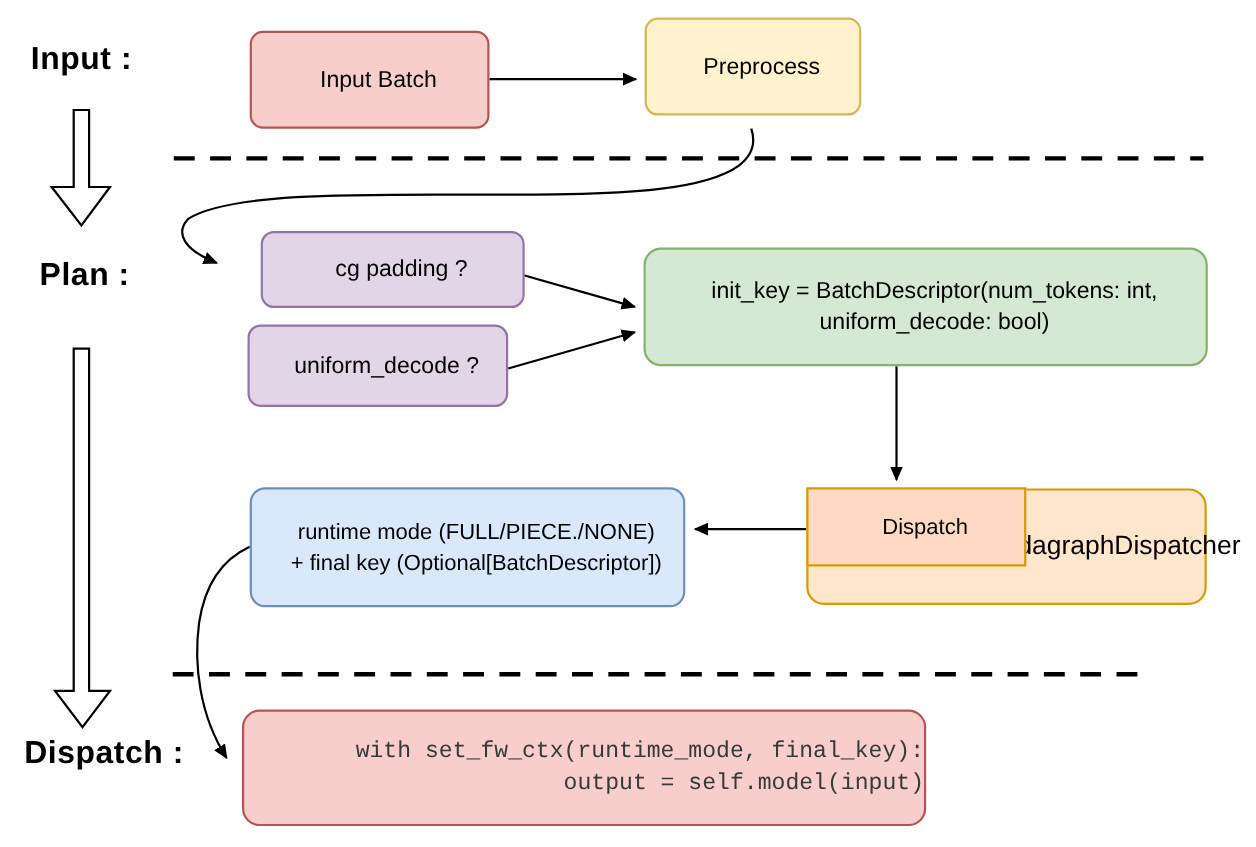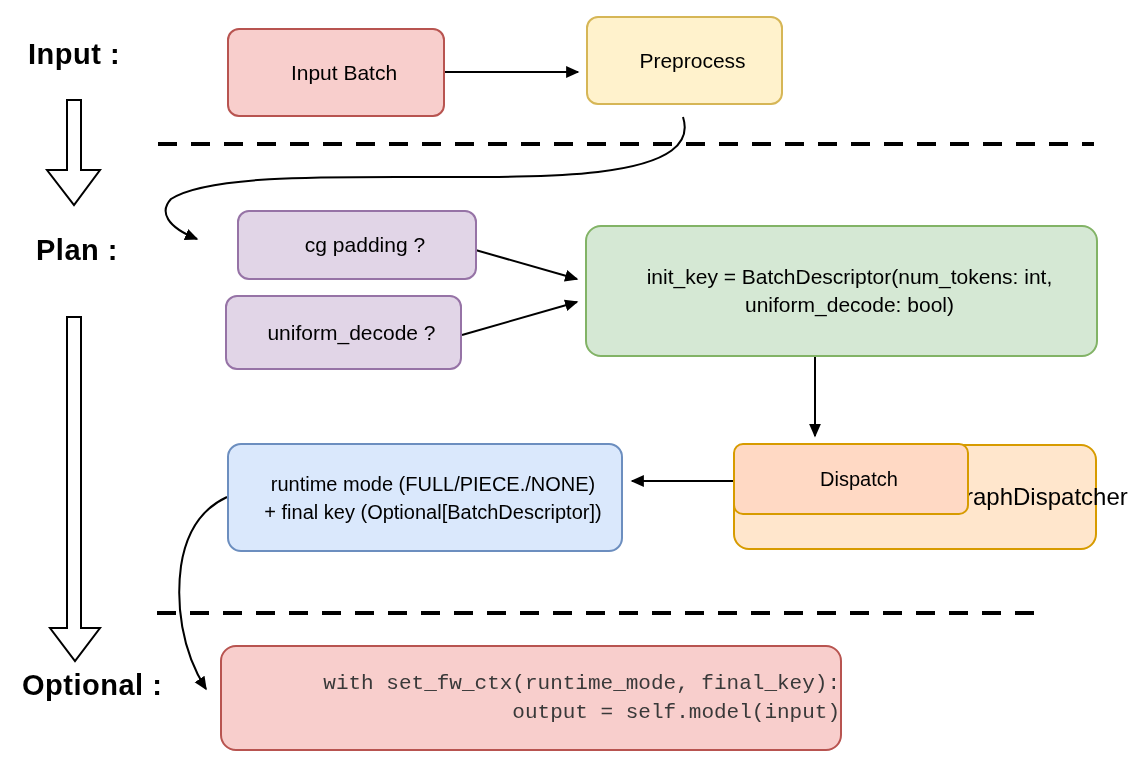--- a/index.html
+++ b/index.html
@@ -18,29 +18,29 @@
     text-align:center; border-radius:12px; line-height:28px;padding-left:16px;
   }
   #node-input-batch   { left:227px; top:28px;  width:218px; height:89px;
                         background:#f8cecc; border-color:#b85450; font-size:21px; }
   #node-preprocess    { left:586px; top:16px;  width:197px; height:89px;
                         background:#fff2cc; border-color:#d6b656; font-size:21px; }
   #node-cg-padding    { left:225px; top:210px; width:240px; height:70px;
                         background:#e1d5e7; border-color:#9673a6; font-size:21px;margin-left:12px; }
   #node-uniform-decode{ left:225px; top:295px; width:237px; height:75px;
                         background:#e1d5e7; border-color:#9673a6; font-size:21px; }
-  #node-init-key      { left:585px; top:225px; width:513px; height:132px;
+  #node-init-key      { left:585px; top:225px; width:513px; height:108px;
                         background:#d5e8d4; border-color:#82b366; font-size:21px; border-radius:16px; }
   #node-cudagraph-dispatcher { left:733px; top:444px; width:364px; height:106px;
                         background:#ffe6cc; border-color:#d79b00; font-size:24px;
                         line-height:30px; border-radius:16px; }
   .cud-text { position:absolute; left:198px; right:6px; top:0; bottom:0;
               display:flex; flex-direction:row; align-items:center; justify-content:center; }
-  #node-dispatch      { left:733px; top:443px; width:236px; height:72px;
-                        background:#ffd9c4; border-color:#d79b00; font-size:20px; border-radius:10px;align-items:center; }
+  #node-dispatch      { left:733px; top:443px; width:200px; height:72px;
+                        background:#ffd9c4; border-color:#d79b00; font-size:20px; border-radius:0;align-items:center; }
   #node-runtime-mode  { left:227px; top:443px; width:396px; height:109px;
                         background:#dae8fc; border-color:#6c8ebf; font-size:20px; border-radius:14px; }
   #node-execute-code  { left:220px; top:645px; width:622px; height:106px;
                         background:#f8cecc; border-color:#b85450; border-radius:16px;
                         font-family:"Liberation Mono", monospace; font-size:21px; color:#393939;
                         align-items:flex-end; justify-content:center; padding-left:6px;
                         line-height:29px; text-align:left; }
   .code-line { white-space:pre; }
 </style>
 </head>
@@ -65,21 +65,21 @@
     <path d="M 683 117 C 691 142 673 163 598 172 C 478 186 228 162 171 199 C 159 212 167 227 197 239" fill="none" stroke="#000" stroke-width="2" marker-end="url(#ah)"></path>
     <line x1="465" y1="247" x2="577" y2="279" stroke="#000" stroke-width="2" marker-end="url(#ah)"></line>
     <line x1="462" y1="335" x2="577" y2="302" stroke="#000" stroke-width="2" marker-end="url(#ah)"></line>
     <line x1="815" y1="333" x2="815" y2="436" stroke="#000" stroke-width="2" marker-end="url(#ah)"></line>
     <line x1="733" y1="481" x2="632" y2="481" stroke="#000" stroke-width="2" marker-end="url(#ah)"></line>
     <path d="M 227 497 C 201 509 186 533 181 566 C 176 603 181 650 206 689" fill="none" stroke="#000" stroke-width="2" marker-end="url(#ah)"></path>
   </svg>
 
   <div class="stage-label" id="label-input">Input :</div>
   <div class="stage-label" id="label-plan">Plan :</div>
-  <div class="stage-label" id="label-execute">Optional :</div>
+  <div class="stage-label" id="label-execute">Dispatch :</div>
 
   <div class="node" id="node-input-batch">
     <span>Input Batch</span>
   </div>
 
   <div class="node" id="node-preprocess">
     <span>Preprocess</span>
   </div>
 
   <div class="node" id="node-cg-padding">

